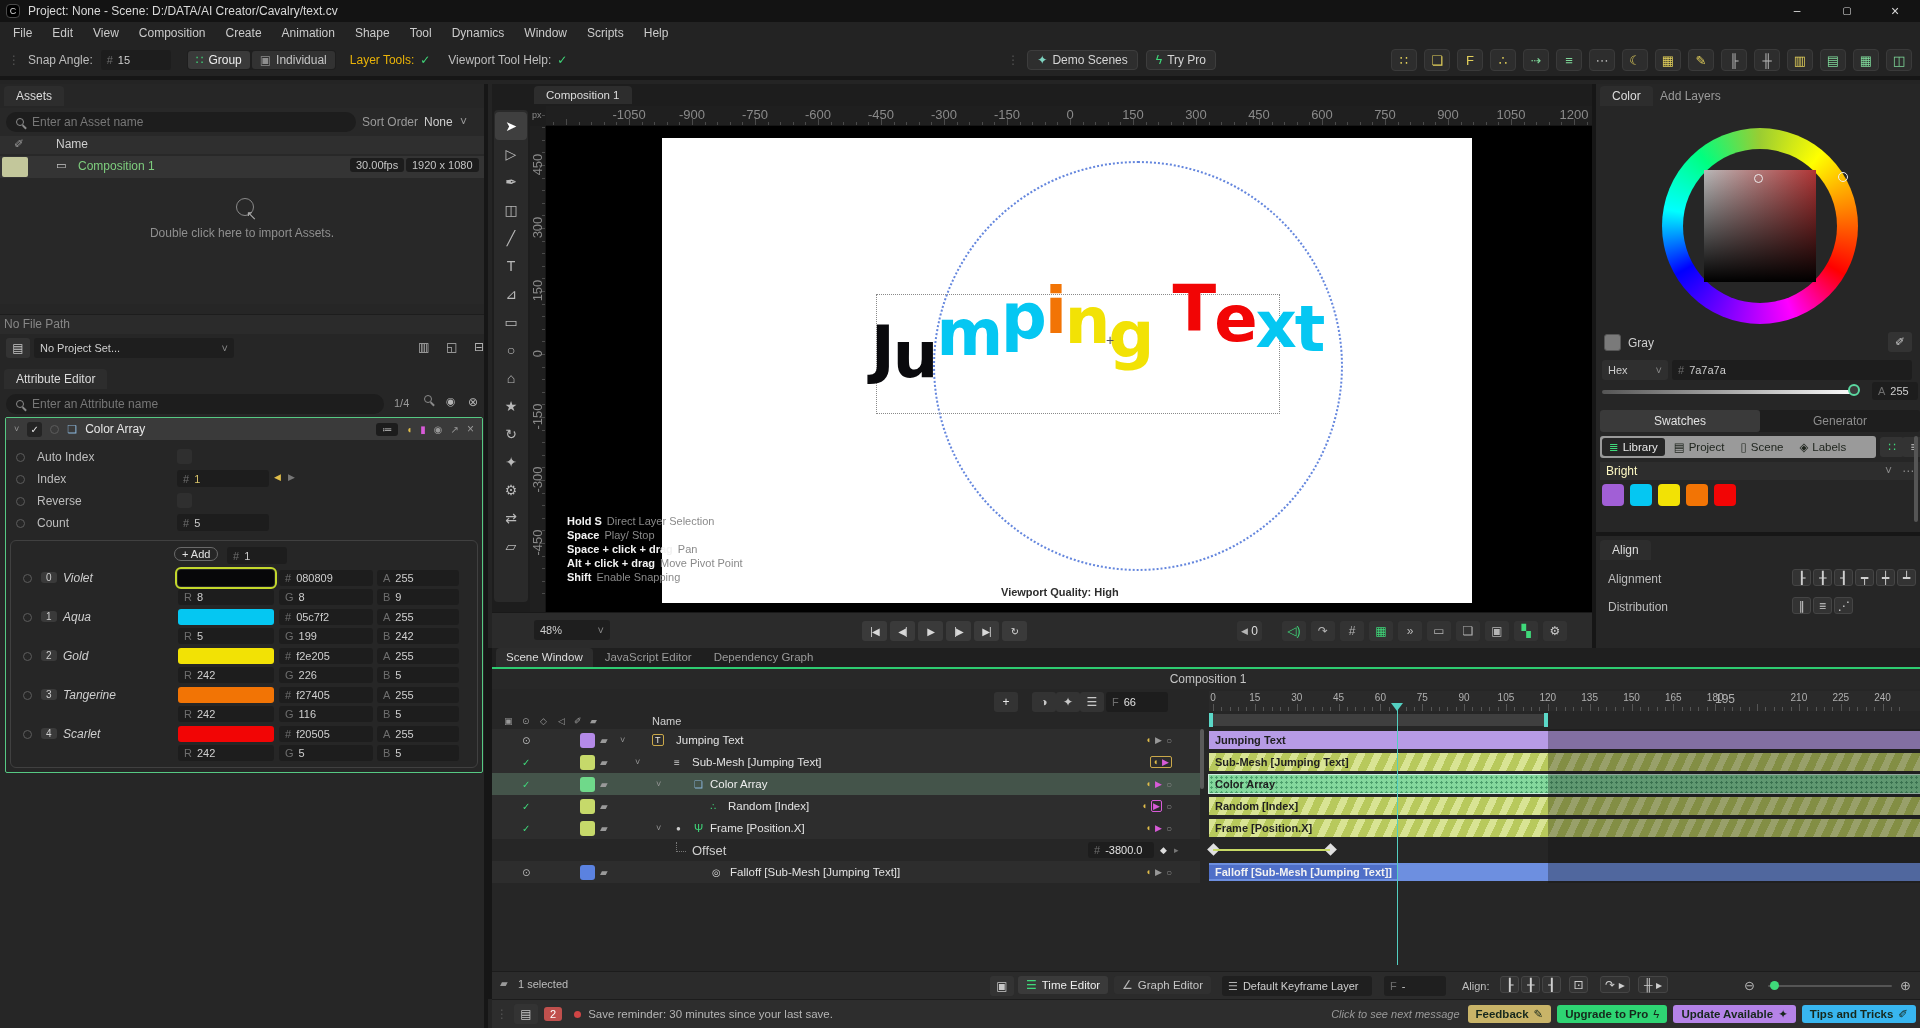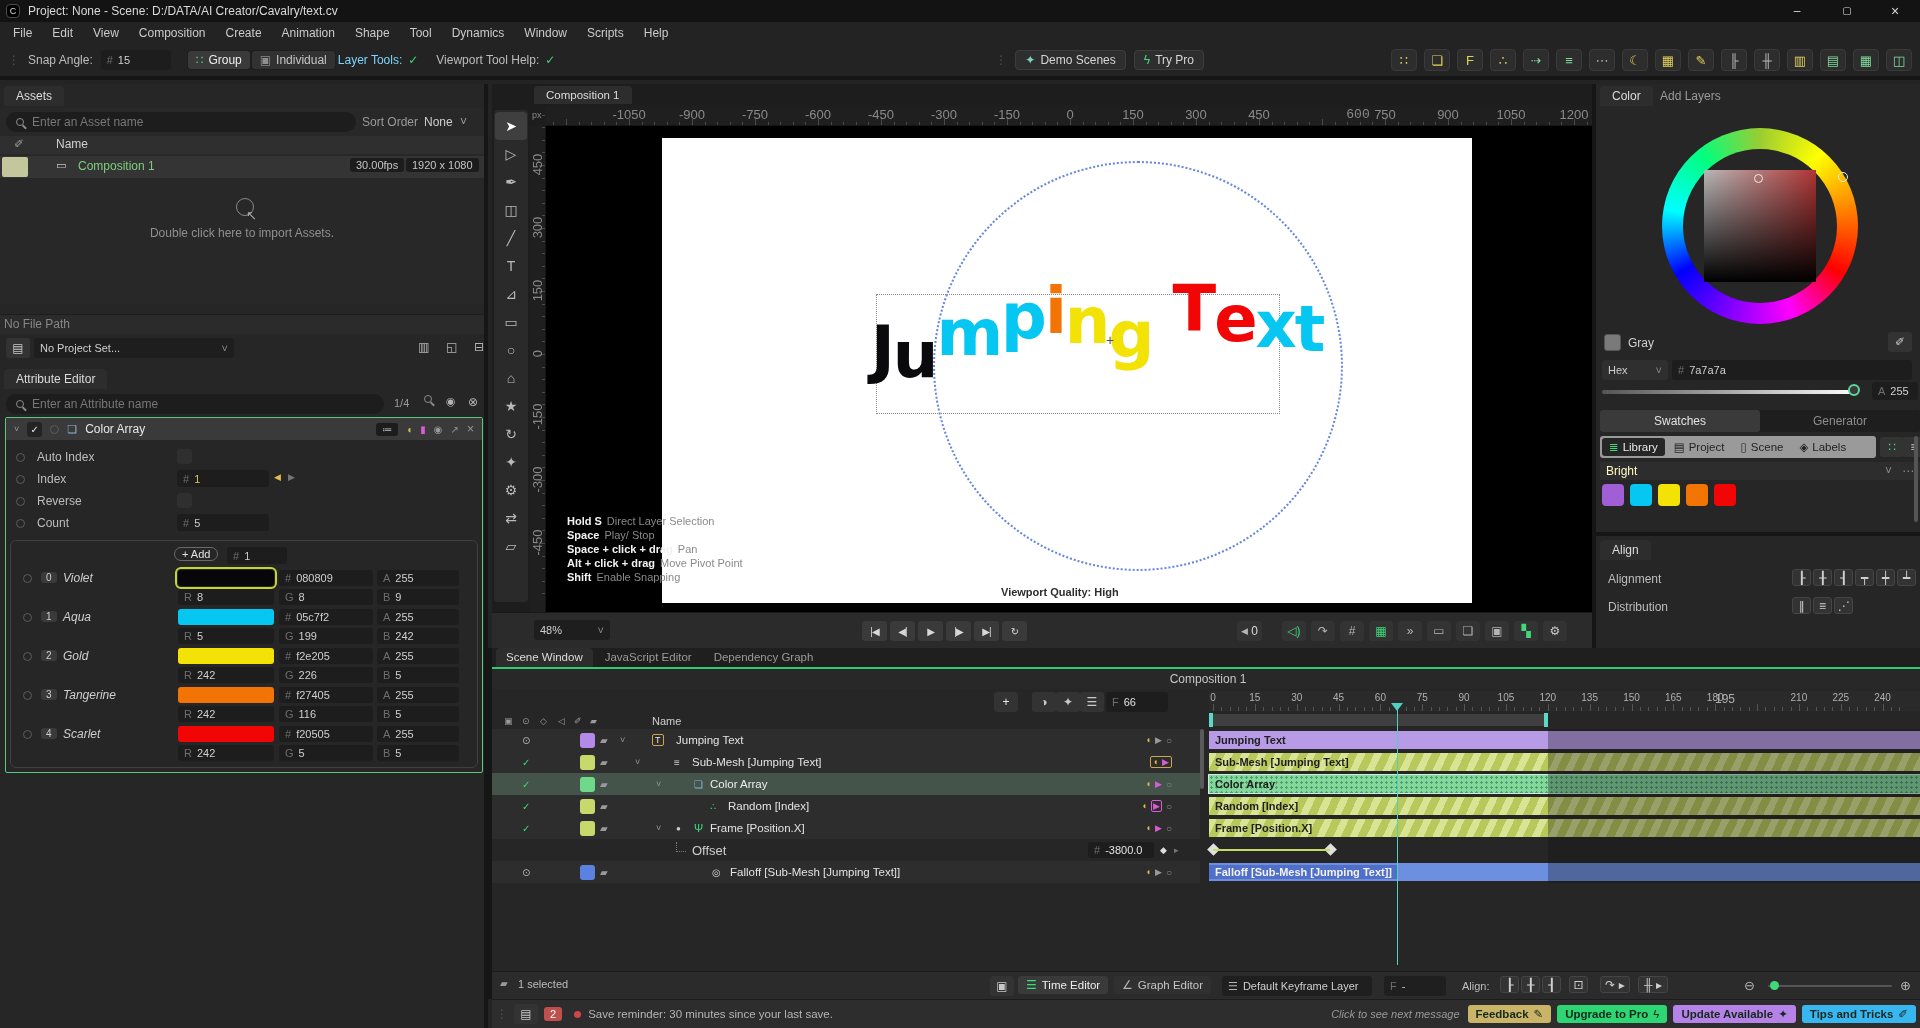--- a/index.html
+++ b/index.html
@@ -104,21 +104,21 @@
     <span style="display:inline-flex;background:#1e1e1e;border-radius:4px;margin-left:16px;padding:1px">
       <span class="seg" data-name="group-toggle">
           <span class="grn" data-name="group-icon">∷</span>
           <span style="color:#ededed">Group</span>
         </span>
       <span class="seg" style="background:#323232;margin-left:2px" data-name="individual-toggle">
           <span style="color:#8e8e8e" data-name="individual-icon">▣</span>
           <span style="color:#c5c5c5">Individual</span>
         </span>
     </span>
-    <span style="margin-left:2px;color:#7dd3fc" data-name="layer-tools-label">Layer Tools:</span>
+    <span style="margin-left:14px;color:#eab308" data-name="layer-tools-label">Layer Tools:</span>
     <span class="grn" style="margin-left:6px;font-weight:bold" data-name="layer-tools-check-icon">✓</span>
     <span style="margin-left:18px;color:#bdbdbd" data-name="viewport-help-label">Viewport Tool Help:</span>
     <span class="grn" style="margin-left:6px;font-weight:bold" data-name="viewport-help-check-icon">✓</span>
     <span style="color:#555;margin-left:440px" data-name="drag-handle-icon">⋮</span>
     <span class="btn" style="margin-left:8px" data-name="demo-scenes-button">
         <span style="color:#7fd4c1" data-name="sparkle-icon">✦</span>
         <span>Demo Scenes</span>
       </span>
     <span class="btn" style="margin-left:8px" data-name="try-pro-button">
         <span class="grn" data-name="lightning-icon">ϟ</span>
@@ -482,21 +482,21 @@
         <span class="hlb" data-name="ruler-label" style="left: 146px;">-900</span>
         <span class="hlb" data-name="ruler-label" style="left: 209px;">-750</span>
         <span class="hlb" data-name="ruler-label" style="left: 272px;">-600</span>
         <span class="hlb" data-name="ruler-label" style="left: 335px;">-450</span>
         <span class="hlb" data-name="ruler-label" style="left: 398px;">-300</span>
         <span class="hlb" data-name="ruler-label" style="left: 461px;">-150</span>
         <span class="hlb" data-name="ruler-label" style="left: 524px;">0</span>
         <span class="hlb" data-name="ruler-label" style="left: 587px;">150</span>
         <span class="hlb" data-name="ruler-label" style="left: 650px;">300</span>
         <span class="hlb" data-name="ruler-label" style="left: 713px;">450</span>
-        <span class="hlb" data-name="ruler-label" style="left: 812px; font-family: Liberation Mono, monospace;">600</span>
+        <span class="hlb" data-name="ruler-label" style="left: 776px;">600</span>
         <span class="hlb" data-name="ruler-label" style="left: 839px;">750</span>
         <span class="hlb" data-name="ruler-label" style="left: 902px;">900</span>
         <span class="hlb" data-name="ruler-label" style="left: 965px;">1050</span>
         <span class="hlb" data-name="ruler-label" style="left: 1028px;">1200</span>
       </div>
     <span class="a" style="left:40px;top:26px;color:#8a8a8a;font-size:9px" data-name="ruler-unit-label">px</span>
 
     <div class="a" style="left:2px;top:26px;width:34px;height:492px;background:#2a2a2a;border-radius:4px;display:flex;flex-direction:column;align-items:center;padding-top:2px" data-name="viewport-tool-strip">
 
     <span class="toolbtn act" data-name="select-tool-icon">➤</span>

